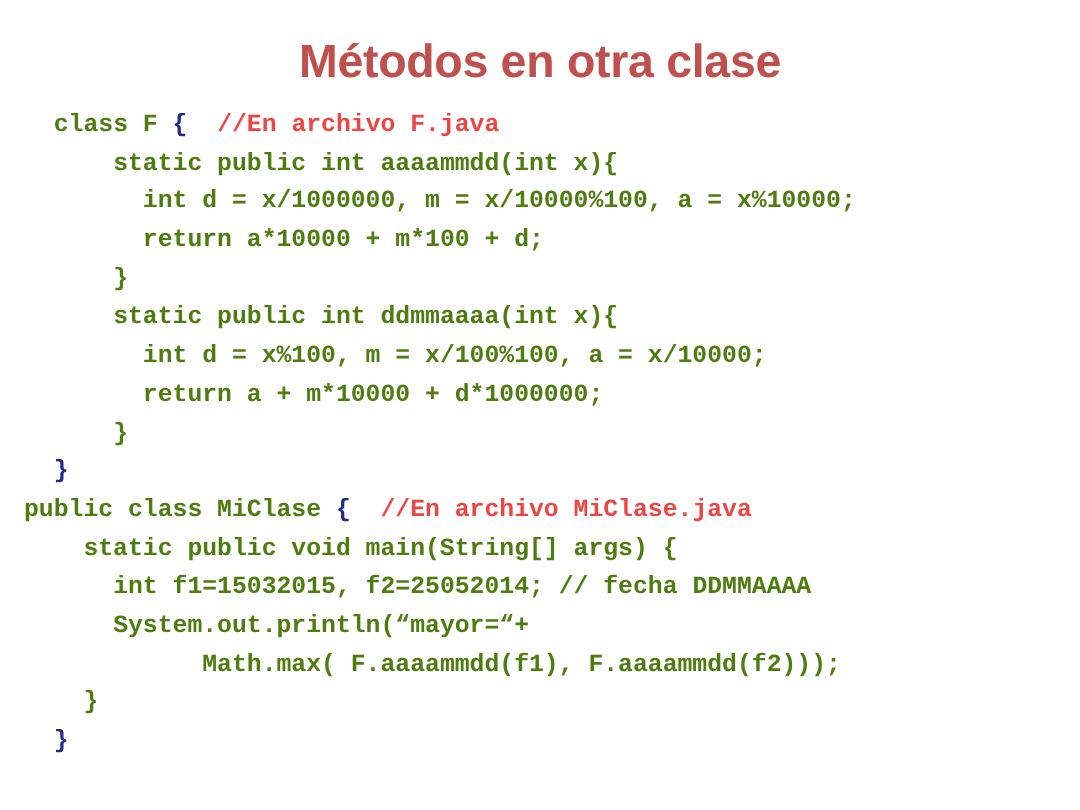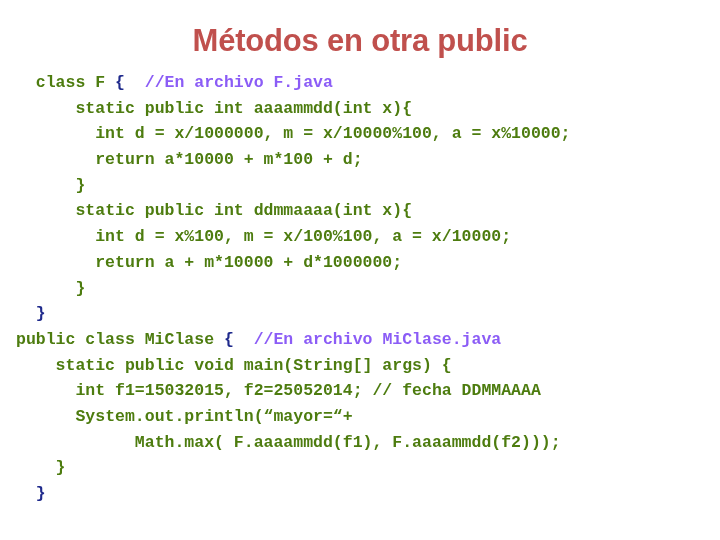--- a/index.html
+++ b/index.html
@@ -45,25 +45,25 @@
     line-height: 25.7px;
     color: #111111;
     white-space: pre;
   }
   .code-line {
     white-space: pre;
     display: block;
     height: 25.7px;
   }
   .tok-plain   { color: #4d7c0f; }
-  .tok-comment { color: #8b5cf6; }
+  .tok-comment { color: #ef4444; }
   .tok-brace   { color: #1F2A8C; }
 </style>
 </head>
 <body>
 
 <div class="slide">
 
-  <div class="slide-title">Métodos en otra public</div>
+  <div class="slide-title">Métodos en otra clase</div>
 
   <div class="code-block"><span class="code-line"><span>  </span><span class="tok-plain">class F </span><span class="tok-brace">{</span><span class="tok-plain">  </span><span class="tok-comment">//En archivo F.java</span></span><span class="code-line"><span>      </span><span class="tok-plain">static public int aaaammdd(int x){</span></span><span class="code-line"><span>        </span><span class="tok-plain">int d = x/1000000, m = x/10000%100, a = x%10000;</span></span><span class="code-line"><span>        </span><span class="tok-plain">return a*10000 + m*100 + d;</span></span><span class="code-line"><span>      </span><span class="tok-plain">}</span></span><span class="code-line"><span>      </span><span class="tok-plain">static public int ddmmaaaa(int x){</span></span><span class="code-line"><span>        </span><span class="tok-plain">int d = x%100, m = x/100%100, a = x/10000;</span></span><span class="code-line"><span>        </span><span class="tok-plain">return a + m*10000 + d*1000000;</span></span><span class="code-line"><span>      </span><span class="tok-plain">}</span></span><span class="code-line"><span>  </span><span class="tok-brace">}</span></span><span class="code-line"><span class="tok-plain">public class MiClase </span><span class="tok-brace">{</span><span class="tok-plain">  </span><span class="tok-comment">//En archivo MiClase.java</span></span><span class="code-line"><span>    </span><span class="tok-plain">static public void main(String[] args) {</span></span><span class="code-line"><span>      </span><span class="tok-plain">int f1=15032015, f2=25052014; // fecha DDMMAAAA</span></span><span class="code-line"><span>      </span><span class="tok-plain">System.out.println(“mayor=“+</span></span><span class="code-line"><span>            </span><span class="tok-plain">Math.max( F.aaaammdd(f1), F.aaaammdd(f2)));</span></span><span class="code-line"><span>    </span><span class="tok-plain">}</span></span><span class="code-line"><span>  </span><span class="tok-brace">}</span></span></div>
 
 </div>
 
 </body></html>

